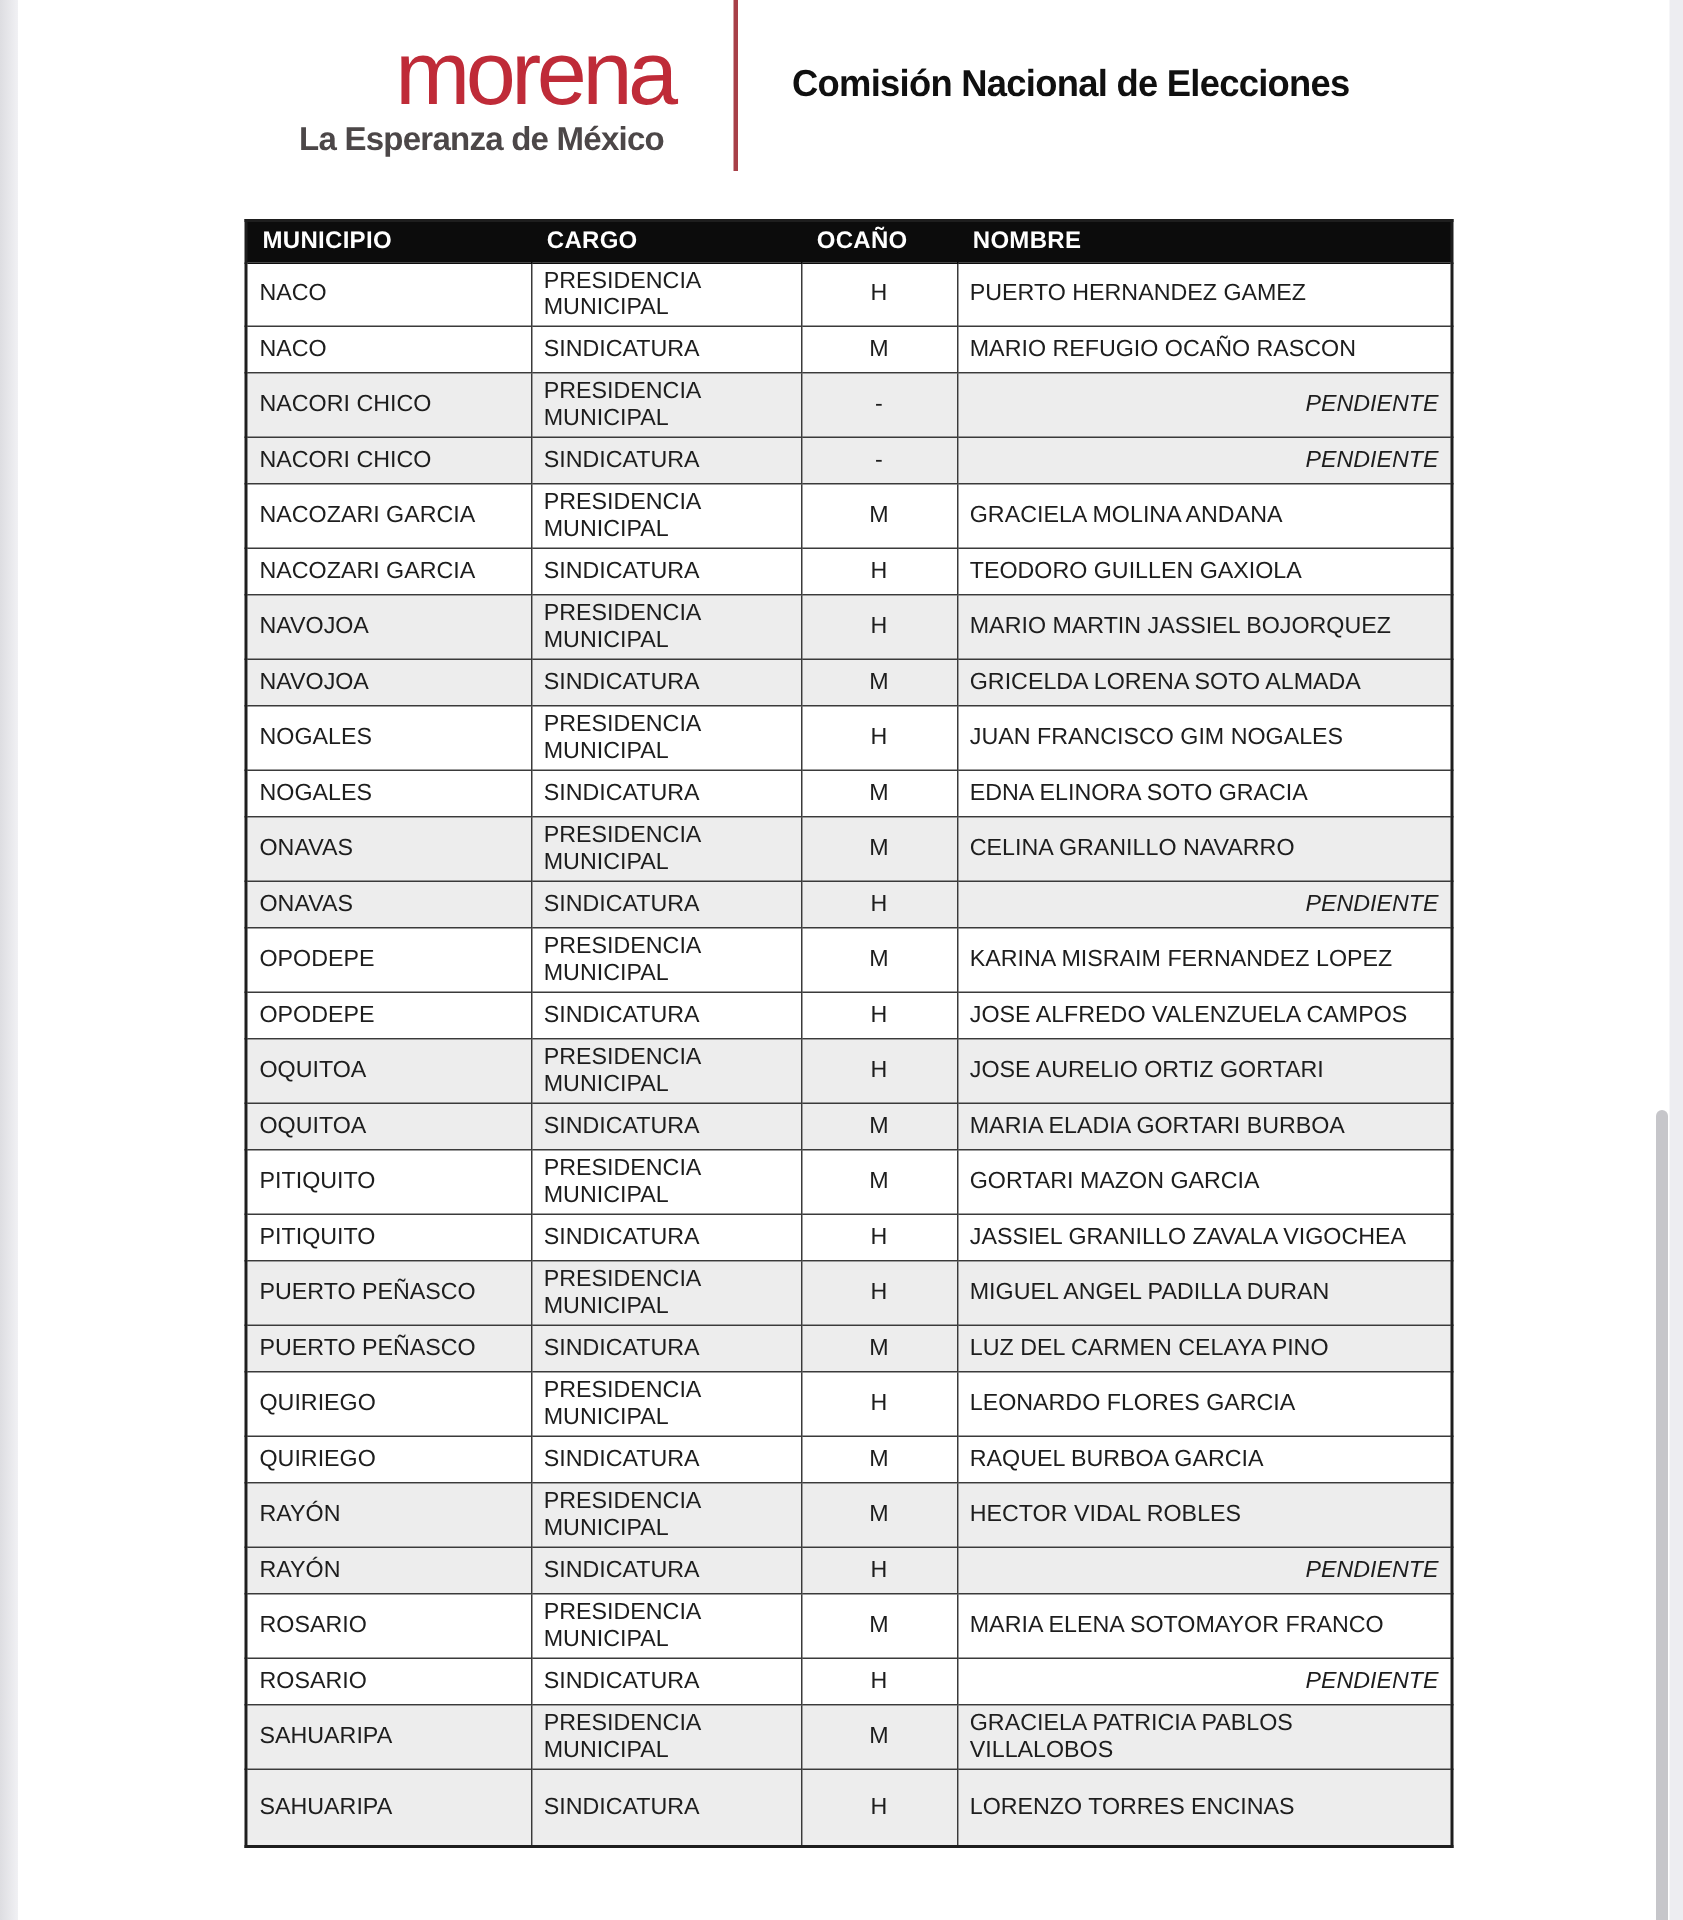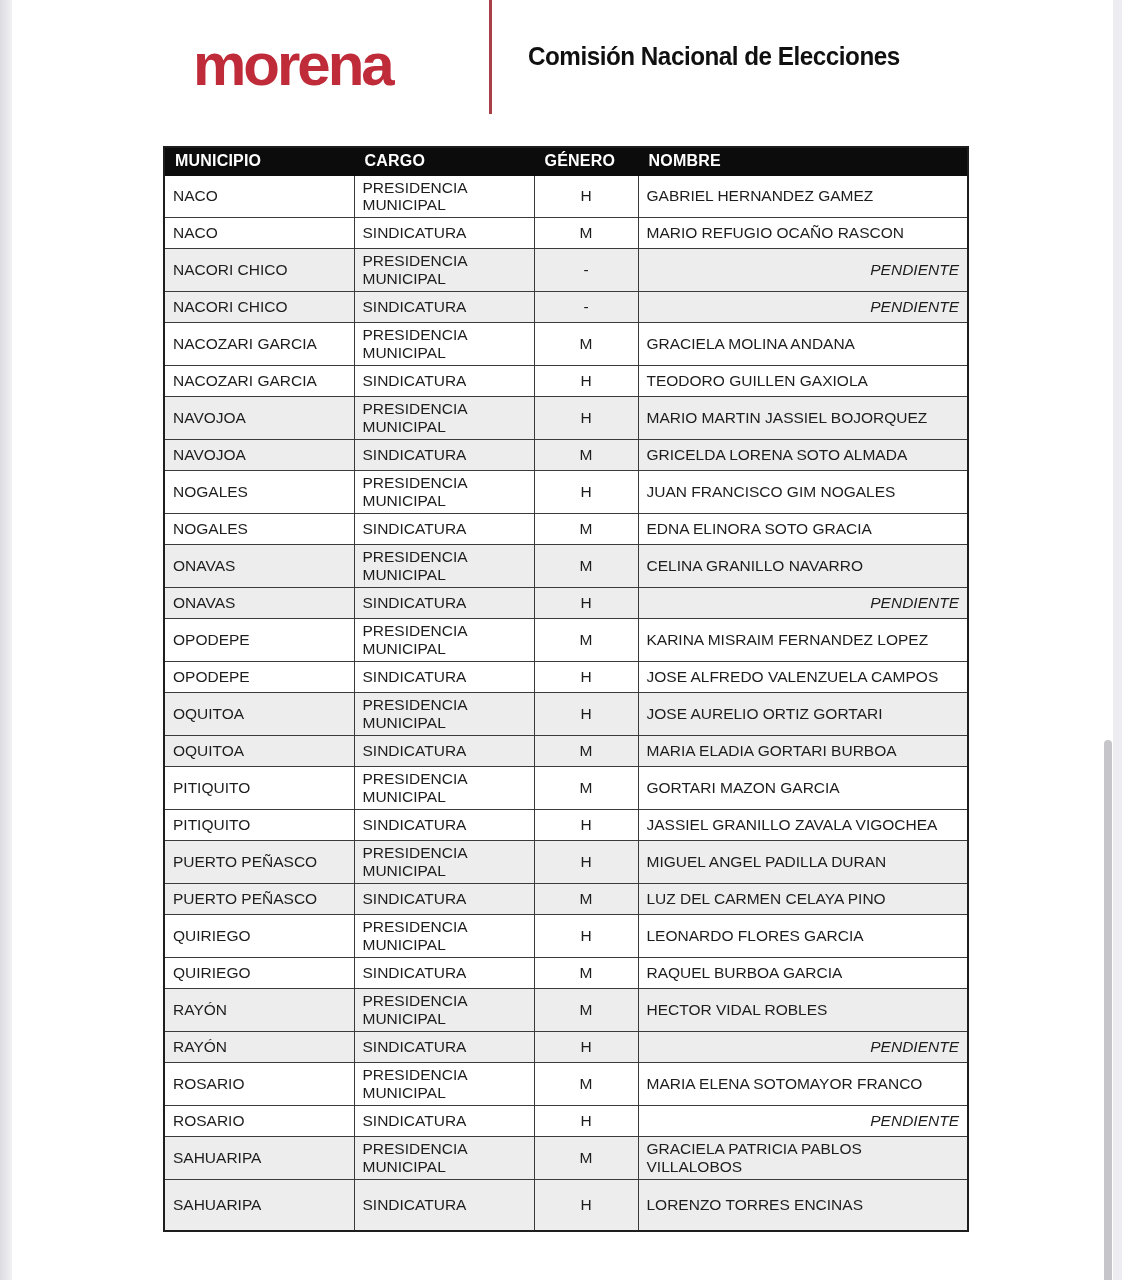--- a/index.html
+++ b/index.html
@@ -22,23 +22,23 @@
     background: #ededf1;
   }
   .scroll-thumb {
     position: absolute; left: 1104px; top: 740px; width: 8px; height: 540px;
     background: #c6c6ca; border-radius: 4px 4px 0 0;
   }
 
   
   .doc-header { position: absolute; left: 0; top: 0; width: 1122px; height: 146px; }
   .logo-word {
-    position: absolute; left: 193px; top: 30px; width: 256px;
-    font-size: 60px; font-weight: 700; letter-spacing: -3px;
-    color: #bf2b38; text-align: left;
+    position: absolute; left: 193px; top: 14px; width: 256px;
+    font-size: 60px; font-weight: 400; letter-spacing: -3px;
+    color: #bf2b38; text-align: right;
   }
   .logo-tagline {
     position: absolute; left: 193px; top: 80px; width: 256px;
     font-size: 22px; font-weight: 700; letter-spacing: -0.5px;
     color: #4c4748; text-align: center;
   }
   .header-divider {
     position: absolute; left: 489px; top: 0; width: 3px; height: 114px;
     background: #a84048;
   }
@@ -82,45 +82,46 @@
 </style>
 </head>
 <body>
 
 <div class="gutter-left"></div>
 <div class="scroll-track"></div>
 <div class="scroll-thumb"></div>
 
 <div class="doc-header">
   <div class="logo-word">morena</div>
+  <div class="logo-tagline">La Esperanza de México</div>
   <div class="header-divider"></div>
   <div class="doc-title">Comisión Nacional de Elecciones</div>
 </div>
 
 <table class="cand">
   <colgroup>
     <col class="c1">
       <col class="c2">
       <col class="c3">
       <col class="c4">
   </colgroup>
   <thead>
     <tr>
       <th>MUNICIPIO</th>
       <th>CARGO</th>
-      <th>GÉNERO</th>
+      <th>OCAÑO</th>
       <th>NOMBRE</th>
     </tr>
   </thead>
   <tbody id="cand-body">
       <tr>
         <td class="col-municipio">NACO</td>
         <td class="col-cargo">PRESIDENCIA MUNICIPAL</td>
         <td class="col-genero">H</td>
-        <td class="col-nombre">GABRIEL HERNANDEZ GAMEZ</td>
+        <td class="col-nombre">PUERTO HERNANDEZ GAMEZ</td>
       </tr>
       <tr>
         <td class="col-municipio">NACO</td>
         <td class="col-cargo">SINDICATURA</td>
         <td class="col-genero">M</td>
         <td class="col-nombre">MARIO REFUGIO OCAÑO RASCON</td>
       </tr>
       <tr class="shade">
         <td class="col-municipio">NACORI CHICO</td>
         <td class="col-cargo">PRESIDENCIA MUNICIPAL</td>

